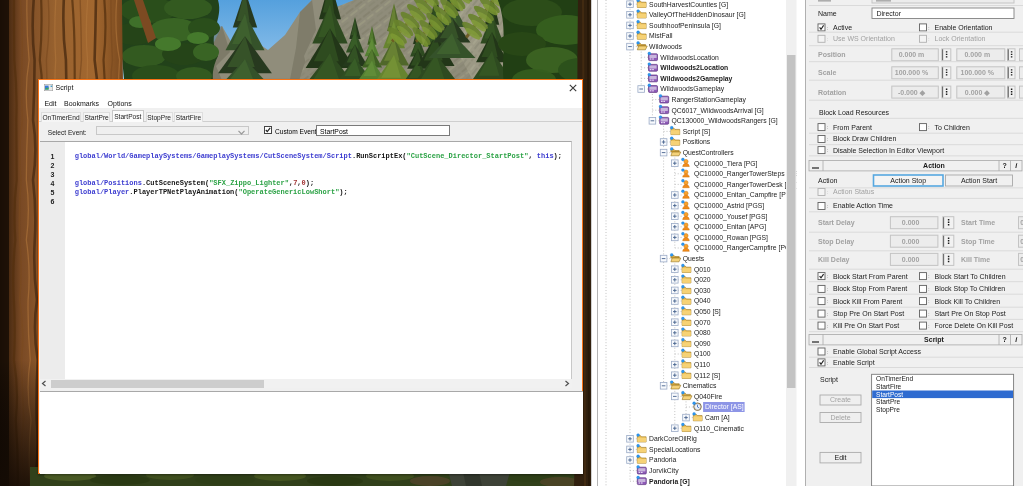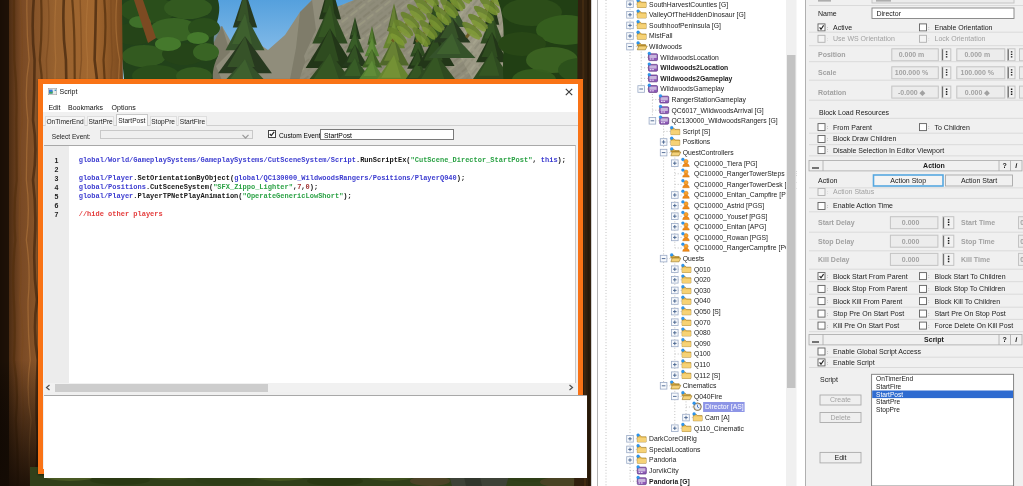--- a/index.html
+++ b/index.html
@@ -1,17 +1,17 @@
 <!DOCTYPE html>
 <html><head><meta charset="utf-8"><style>
 *{margin:0;padding:0;box-sizing:border-box}
 html,body{width:1023px;height:486px;overflow:hidden;background:#fff;font-family:"Liberation Sans",sans-serif}
 #stage{position:absolute;left:0;top:0;width:1023px;height:486px;overflow:hidden}
 #splitter{position:absolute;left:591px;top:0;width:6.5px;height:486px;background:#fff;border-left:1px solid #d0d0d0;border-right:1px solid #b4b4b4}
-#win{position:absolute;left:38px;top:78.5px;width:544.5px;height:395.5px;background:#f0f0f0;border:5px solid #f97316;box-shadow:0 1px 2px rgba(0,0,0,0.4)}
+#win{position:absolute;left:38px;top:78.5px;width:544.5px;height:395.5px;background:#f0f0f0;border:1px solid #f97316;box-shadow:0 1px 2px rgba(0,0,0,0.4)}
 #titlebar{position:absolute;left:0;top:0;width:100%;height:18px;background:#fff}
 #wicon{position:absolute;left:4.5px;top:4.5px;width:9px;height:7px}
 #wicon svg{display:block}
 #wtitle{position:absolute;left:16.5px;top:4px;font-size:7px;color:#111}
 #wclose{position:absolute;right:5px;top:4.5px;width:8px;height:8px}
 #menubar{position:absolute;left:0;top:18px;width:100%;height:11px;background:#fff;border-bottom:1px solid #f0f0f0}
 #menubar span{position:absolute;top:2px;font-size:7px;color:#111}
 #tabzone{position:absolute;left:0;top:29px;width:100%;height:13px;background:#f0f0f0;border-bottom:1px solid #cfcfcf}
 .tab{position:absolute;top:3px;height:10px;background:#f5f5f5;border:1px solid #dedede;border-bottom:none;font-size:6.6px;color:#222;text-align:center;line-height:9.5px}
 .tab.active{top:1px;height:12px;background:#fcfcfc;border:1px solid #c8c8c8;border-bottom:none;line-height:11px;z-index:2}
@@ -329,37 +329,32 @@
           <div class="cl">
             <span class="lnum">1</span>
             <span class="ct"><span class="b">global/World/GameplaySystems/GameplaySystems/CutSceneSystem/Script</span><span class="k">.RunScriptEx(</span><span class="g">"CutScene_Director_StartPost"</span><span class="k">, </span><span class="b">this</span><span class="k">);</span></span>
           </div>
           <div class="cl">
             <span class="lnum">2</span>
             <span class="ct"></span>
           </div>
           <div class="cl">
             <span class="lnum">3</span>
-            <span class="ct"><span class="b">global/Player</span><span class="k">.SetOrientationByObject(</span><span class="b">global/QC130000_WildwoodsRangers/Positions/PlayerQ040</span><span class="k">);</span></span>
           </div>
           <div class="cl">
             <span class="lnum">4</span>
             <span class="ct"><span class="b">global/Positions</span><span class="k">.CutSceneSystem(</span><span class="g">"SFX_Zippo_Lighter"</span><span class="k">,</span><span class="n">7</span><span class="k">,</span><span class="n">0</span><span class="k">);</span></span>
           </div>
           <div class="cl">
             <span class="lnum">5</span>
             <span class="ct"><span class="b">global/Player</span><span class="k">.PlayerTPNetPlayAnimation(</span><span class="g">"OperateGenericLowShort"</span><span class="k">);</span></span>
           </div>
           <div class="cl">
             <span class="lnum">6</span>
             <span class="ct"></span>
-          </div>
-          <div class="cl">
-            <span class="lnum">7</span>
-            <span class="ct"><span class="c">//hide other players</span></span>
           </div>
         </div>
  </div>
  <div id="hscroll">
    <span class="harr" style="left:1px">
           <svg width="6" height="7" viewBox="0 0 6 7">
             <path d="M4.5,1 L1.5,3.5 L4.5,6" stroke="#505050" stroke-width="1.2" fill="none"></path>
           </svg>
         </span>
    <div id="hthumb"></div>

